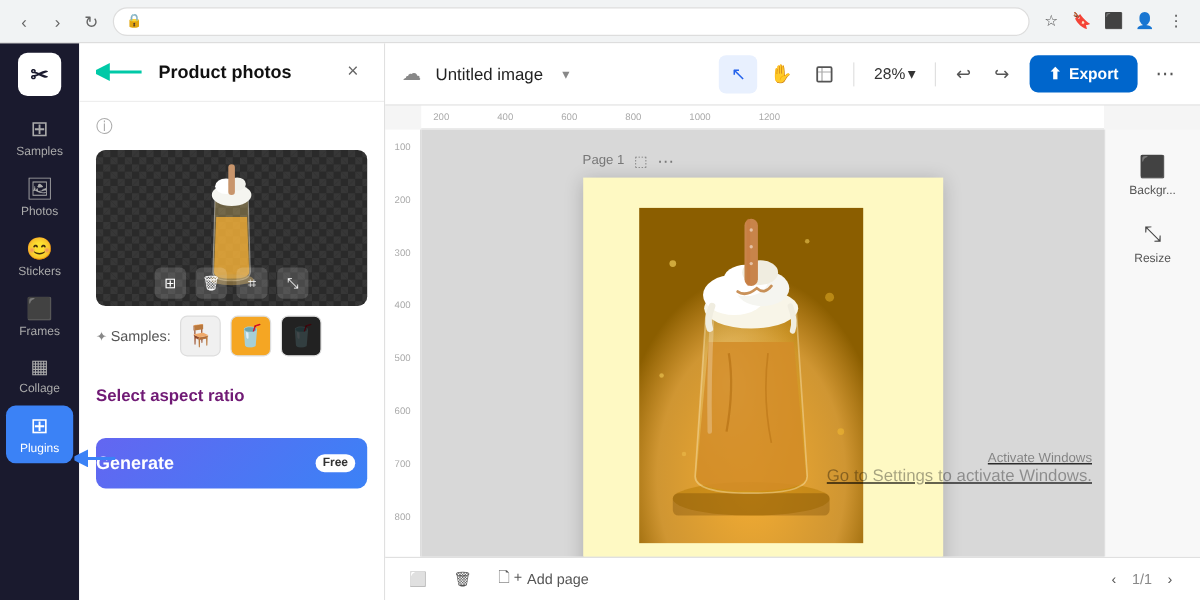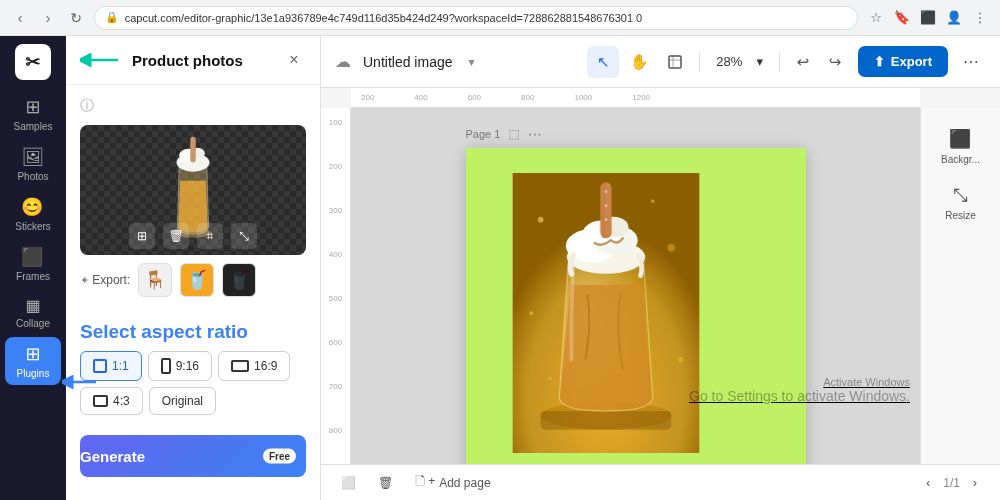--- a/index.html
+++ b/index.html
@@ -191,21 +191,21 @@
       background: #f0f0f0;
       overflow: hidden;
       display: flex; align-items: center; justify-content: center;
       cursor: pointer;
       border: 1px solid #ddd;
     }
     .sample-thumb-img { font-size: 18px; }
 
     
     .aspect-section { padding: 0 14px 12px; }
-    .aspect-title { font-size: 19px; font-weight: 600; color: #3b82f6; margin-bottom: 8px; }
+    .aspect-title { font-size: 14px; font-weight: 600; color: #701a75; margin-bottom: 8px; }
     .aspect-grid { display: flex; flex-wrap: wrap; gap: 6px; }
     .aspect-btn {
       display: flex; align-items: center; gap: 5px;
       padding: 6px 12px;
       border: 1.5px solid #ccc;
       border-radius: 6px;
       background: #fff;
       font-size: 12px;
       font-weight: 500;
       color: #333;
@@ -296,21 +296,21 @@
       border-radius: 6px;
       cursor: pointer;
       color: #555;
       font-size: 15px;
     }
     .tool-btn.active { background: #e8f0fe; color: #2563eb; }
 
     .zoom-control {
       display: flex;
       align-items: center;
-      gap: 14px;
+      gap: 2px;
       padding: 4px 8px;
       border-radius: 6px;
       cursor: pointer;
       font-size: 13px;
       color: #333;
     }
 
     .undo-redo { display: flex; gap: 2px; }
     .undo-btn {
       width: 30px; height: 30px;
@@ -478,21 +478,20 @@
   </style>
 </head>
 <body>
 
 <div class="browser-bar">
   <div class="nav-btn">‹</div>
   <div class="nav-btn">›</div>
   <div class="nav-btn">↻</div>
   <div class="address-bar">
     <span style="color:#555;font-size:11px;">🔒</span>
-    <span style="font-size:11px;color:#333;">capcut.com/editor-graphic/13e1a936789e4c749d116d35b424d249?workspaceId=728862881548676301 0</span>
   </div>
   <div class="browser-icons">
     <div class="browser-icon">☆</div>
     <div class="browser-icon">🔖</div>
     <div class="browser-icon">⬛</div>
     <div class="browser-icon">👤</div>
     <div class="browser-icon">⋮</div>
   </div>
 </div>
 
@@ -581,57 +580,36 @@
           <div class="preview-btn">⊞</div>
           <div class="preview-btn">🗑</div>
           <div class="preview-btn">⌗</div>
           <div class="preview-btn">⤡</div>
         </div>
       </div>
 
       <div class="samples-row">
         <span class="samples-label">
           <span class="sparkle">✦</span>
-          <span>Export:</span>
+          <span>Samples:</span>
         </span>
         <div class="sample-thumb">
           <span class="sample-thumb-img">🪑</span>
         </div>
         <div class="sample-thumb" style="background:#f5a623;">
           <span class="sample-thumb-img">🥤</span>
         </div>
         <div class="sample-thumb" style="background:#222;">
           <span class="sample-thumb-img" style="filter:brightness(0.3);">🥤</span>
         </div>
       </div>
     </div>
 
     <div class="aspect-section">
       <div class="aspect-title">Select aspect ratio</div>
-      <div class="aspect-grid">
-        <div class="aspect-btn selected">
-          <div class="aspect-square" style="color:#2563eb;"></div>
-          <span>1:1</span>
-        </div>
-        <div class="aspect-btn">
-          <div class="aspect-tall"></div>
-          <span>9:16</span>
-        </div>
-        <div class="aspect-btn">
-          <div class="aspect-wide"></div>
-          <span>16:9</span>
-        </div>
-        <div class="aspect-btn">
-          <div class="aspect-wide" style="width:15px;height:12px;"></div>
-          <span>4:3</span>
-        </div>
-        <div class="aspect-btn">
-          <span>Original</span>
-        </div>
-      </div>
     </div>
 
     <div class="generate-section">
       <button class="generate-btn">
         <span>Generate</span>
         <span class="free-badge">Free</span>
       </button>
     </div>
   </div>
 
@@ -694,21 +672,21 @@
           <span>300</span>
           <span>400</span>
           <span>500</span>
           <span>600</span>
           <span>700</span>
           <span>800</span>
       </div>
 
       <div class="canvas-bg" style="position:absolute;top:20px;left:30px;right:80px;bottom:0;background:#d8d8d8;overflow:hidden;">
 
-        <div class="canvas-page" style="position:absolute;top:40px;left:50%;transform:translateX(-50%);width:340px;height:350px;background:#bef264;box-shadow:0 2px 15px rgba(0,0,0,0.2);">
+        <div class="canvas-page" style="position:absolute;top:40px;left:50%;transform:translateX(-50%);width:300px;height:350px;background:#fef9c3;box-shadow:0 2px 15px rgba(0,0,0,0.2);">
 
           <div style="position:absolute;top:-22px;left:0;font-size:11px;color:#777;display:flex;align-items:center;gap:8px;">
             <span>Page 1</span>
             <span style="cursor:pointer;font-size:12px;">⬚</span>
             <span style="cursor:pointer;font-size:14px;">⋯</span>
           </div>
 
           <div style="position:absolute;top:25px;left:40px;width:200px;height:280px;cursor:move;overflow:hidden;border-radius:4px;">
             <svg viewBox="0 0 200 300" xmlns="http://www.w3.org/2000/svg" style="width:100%;height:100%;">
 

